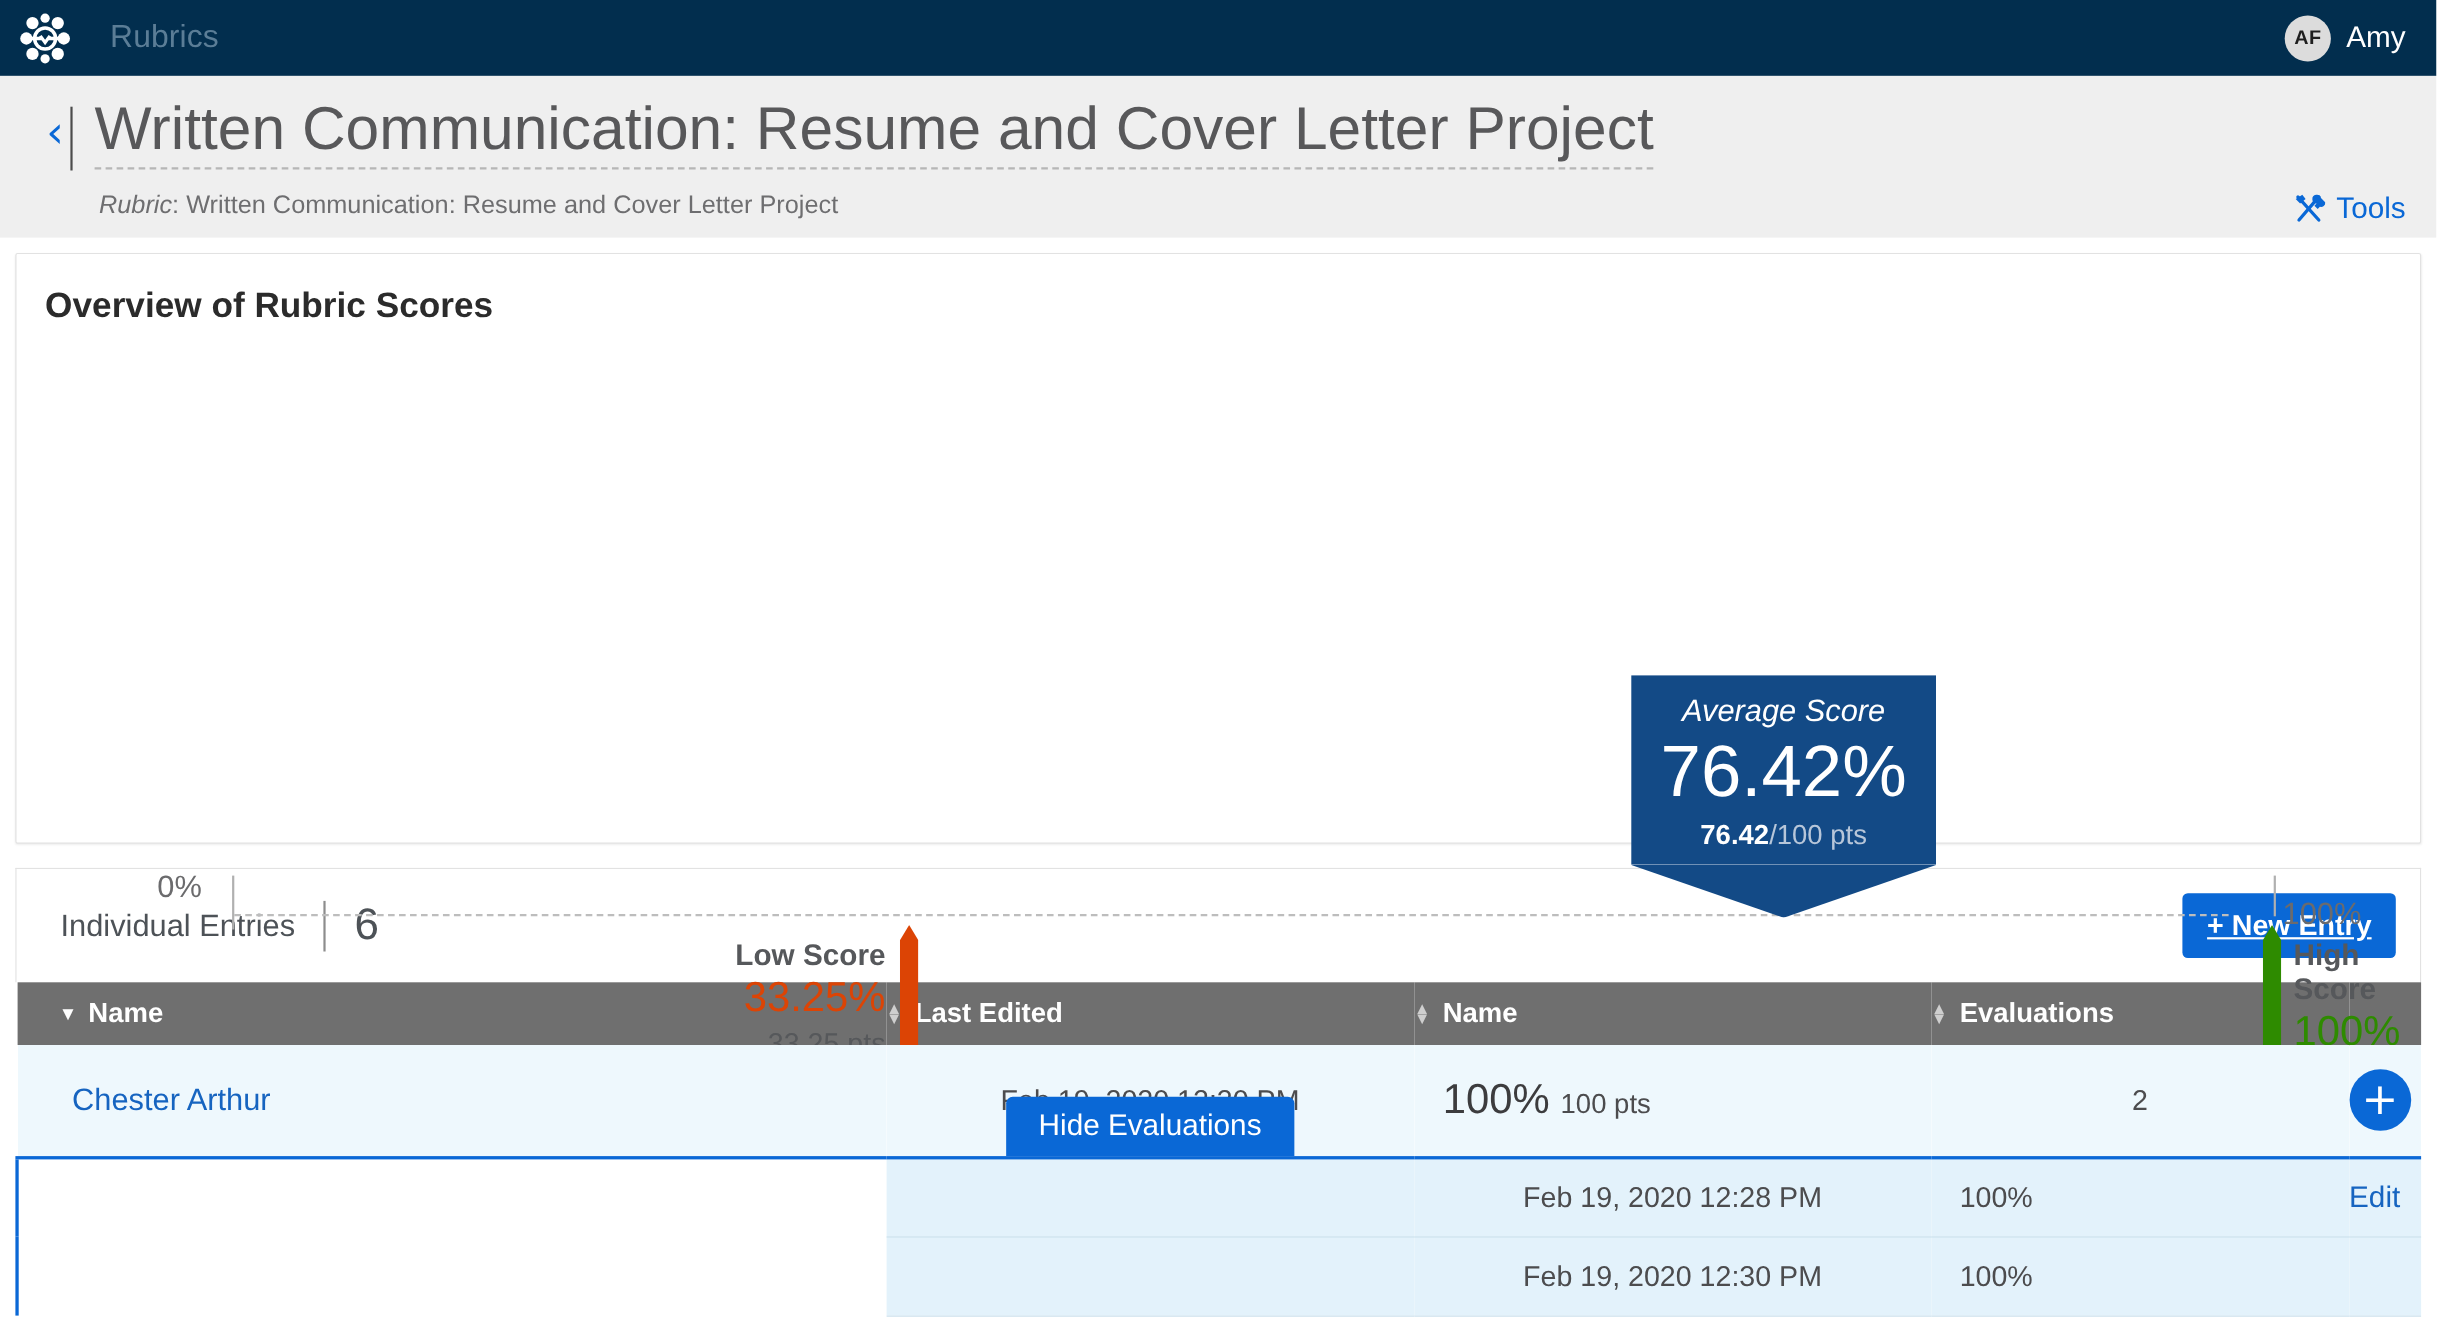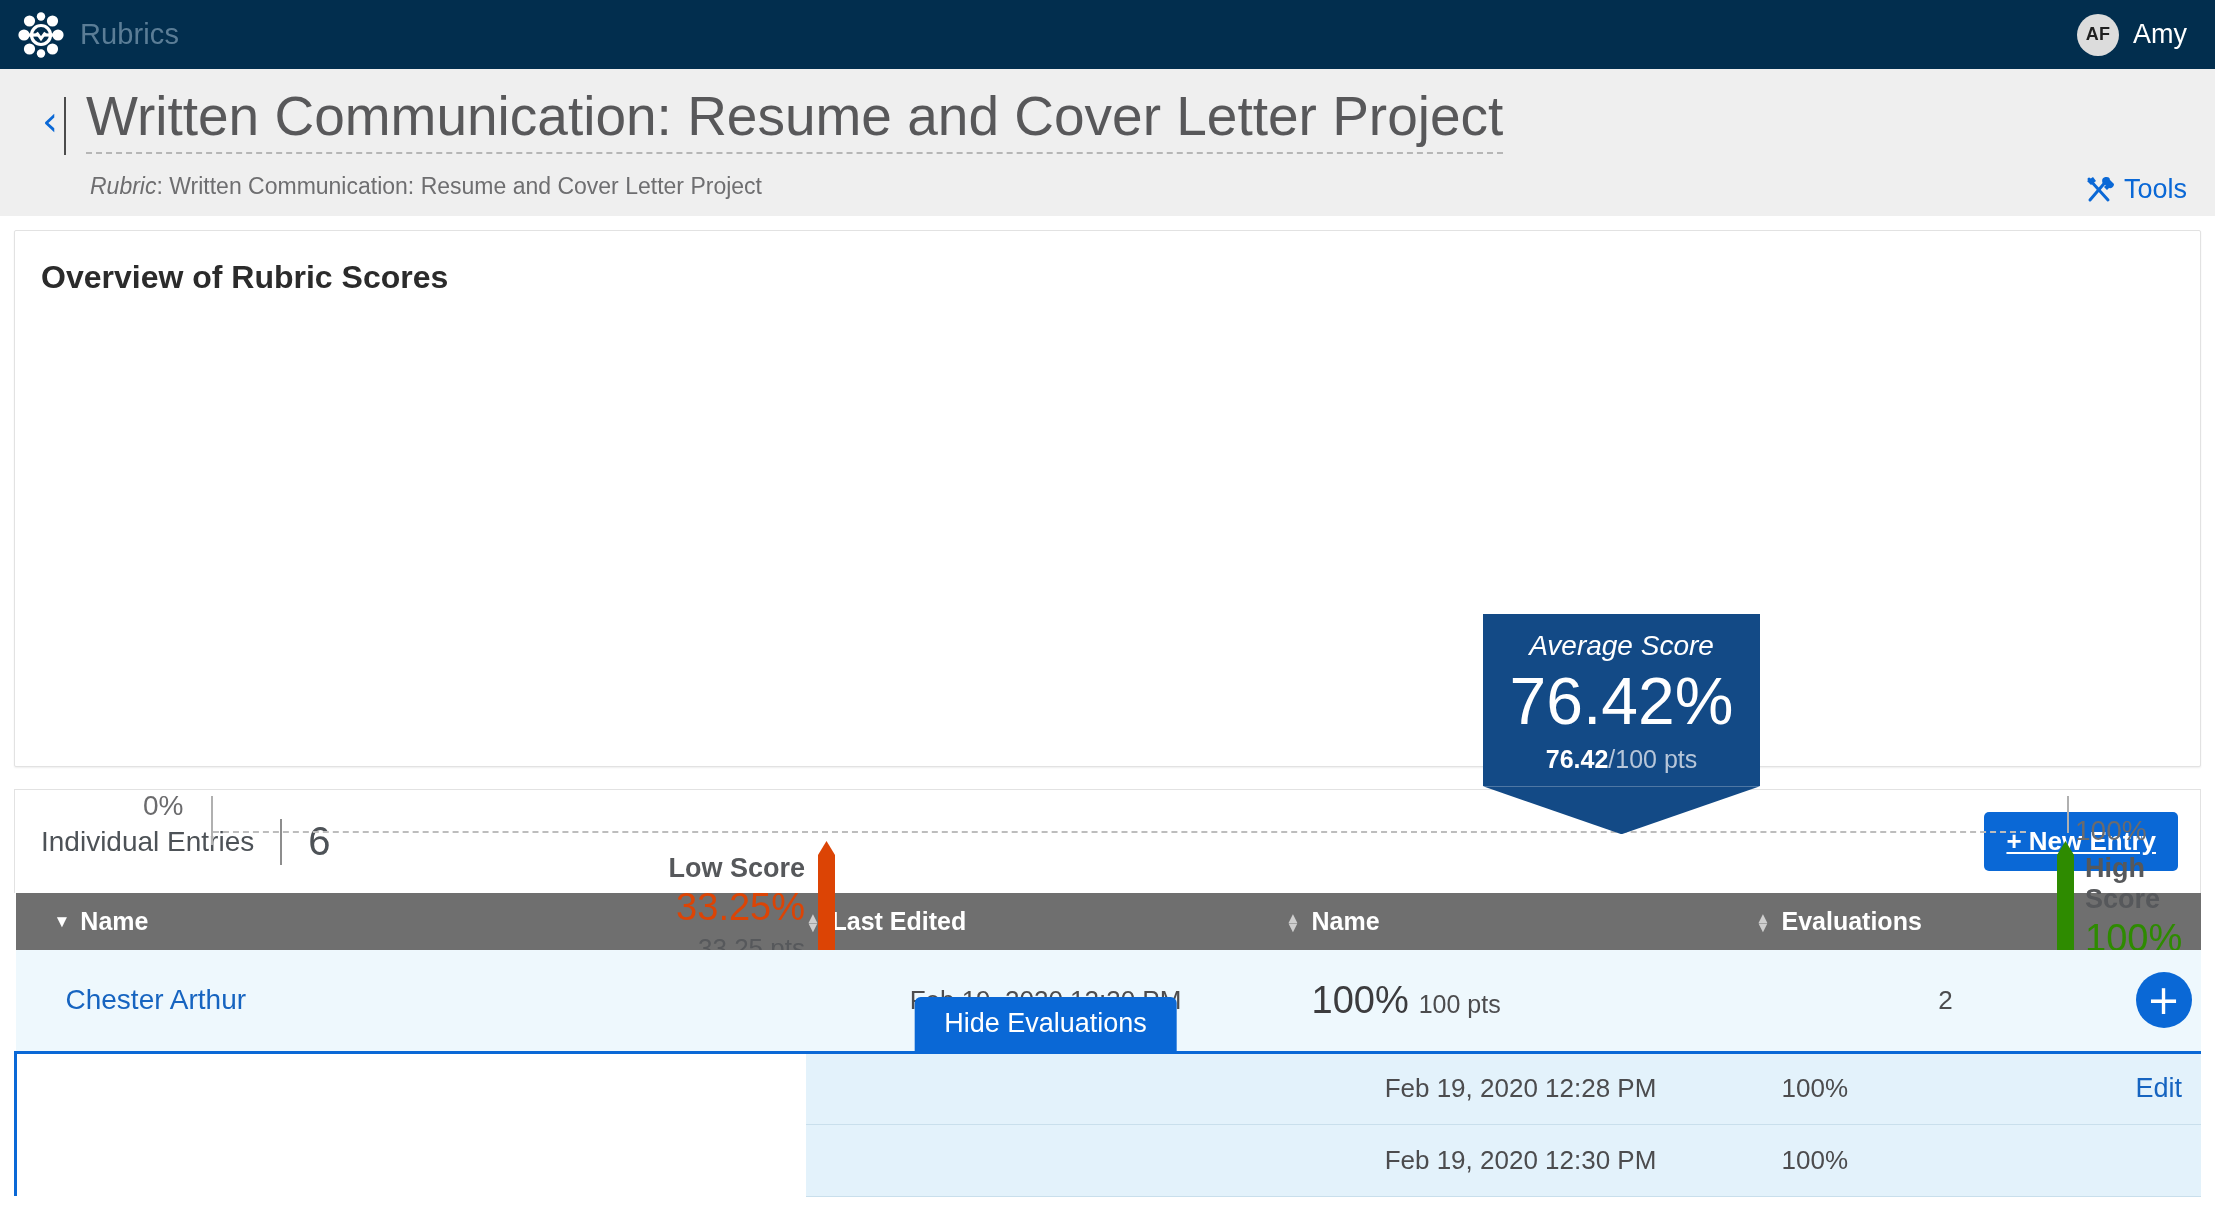--- a/index.html
+++ b/index.html
@@ -12,21 +12,21 @@
 
   
   .topnav {
     height: 69px;
     background: #022e4e;
     display: flex;
     align-items: center;
     padding: 0 28px 0 14px;
     position: relative;
   }
-  .brand { display: flex; align-items: center; gap: 12px; }
+  .brand { display: flex; align-items: center; gap: 32px; }
   .brand-logo { width: 54px; height: 54px; flex: 0 0 54px; }
   .brand-title {
     font-size: 29px;
     color: #5b7d96;
     letter-spacing: .1px;
   }
   .nav-right {
     margin-left: auto;
     display: flex;
     align-items: center;
@@ -184,21 +184,21 @@
   .high-pct { font-size: 38px; color: #2e8b00; margin-top: 2px; }
   .high-pts { font-size: 26px; color: #56585b; margin-top: 4px; }
 
   
   .entries-wrap { margin: 22px 14px 0 14px; }
   .entries-bar {
     background: #ffffff;
     border: 1px solid #e2e2e2;
     border-bottom: none;
     display: flex; align-items: center;
-    padding: 22px 22px 22px 26px;
+    padding: 22px 22px 22px 40px;
   }
   .entries-label { font-size: 28px; color: #4d5257; }
   .entries-sep {
     width: 2px; height: 46px; background: #8d8d8d;
     margin: 0 26px;
   }
   .entries-count { font-size: 40px; color: #4d5257; }
   .new-entry-btn {
     margin-left: auto;
     background: #0a68d6; color: #fff;

